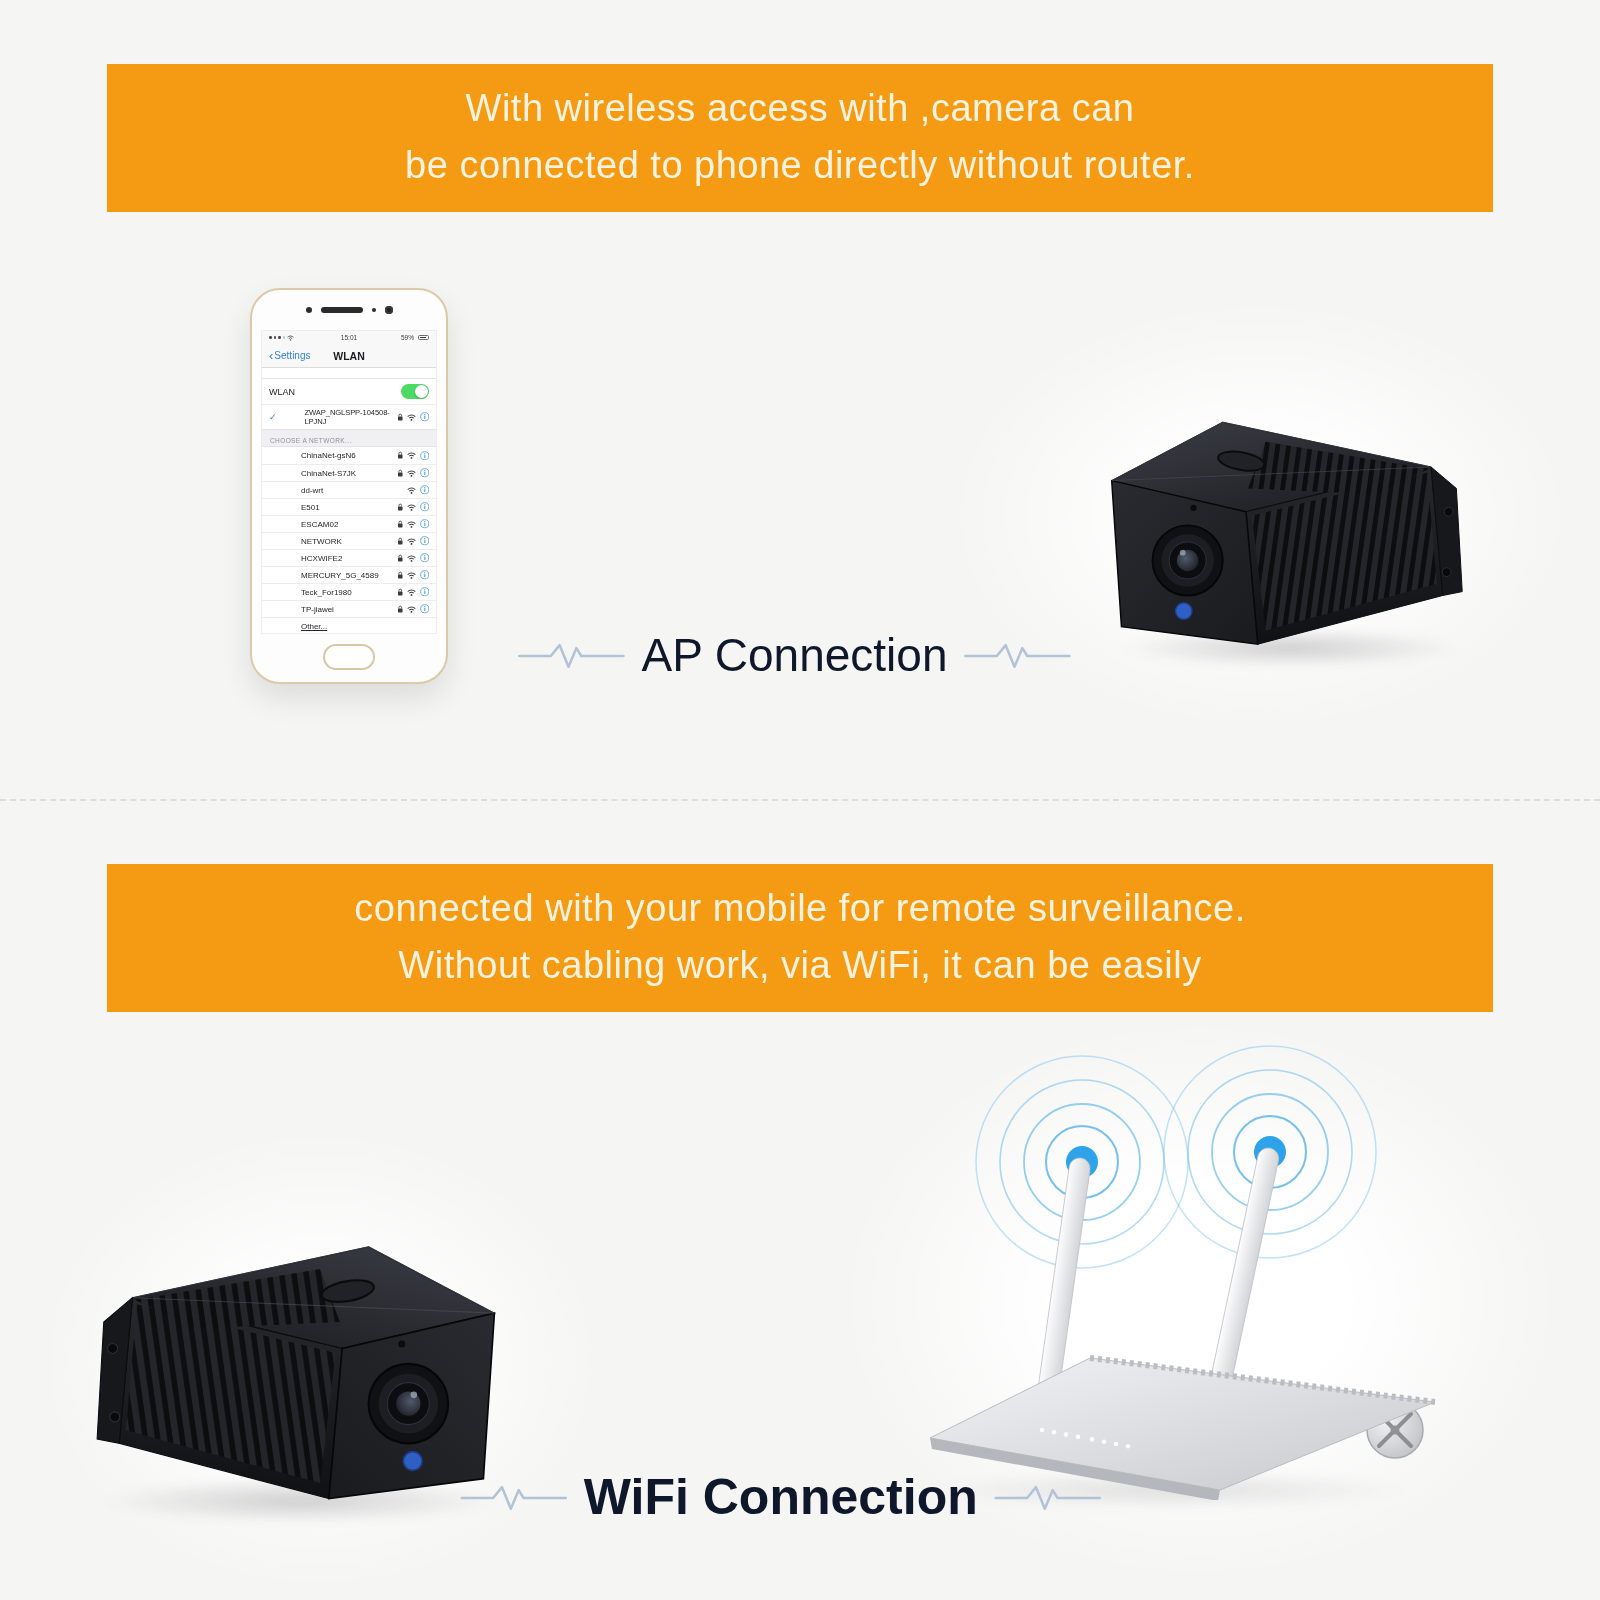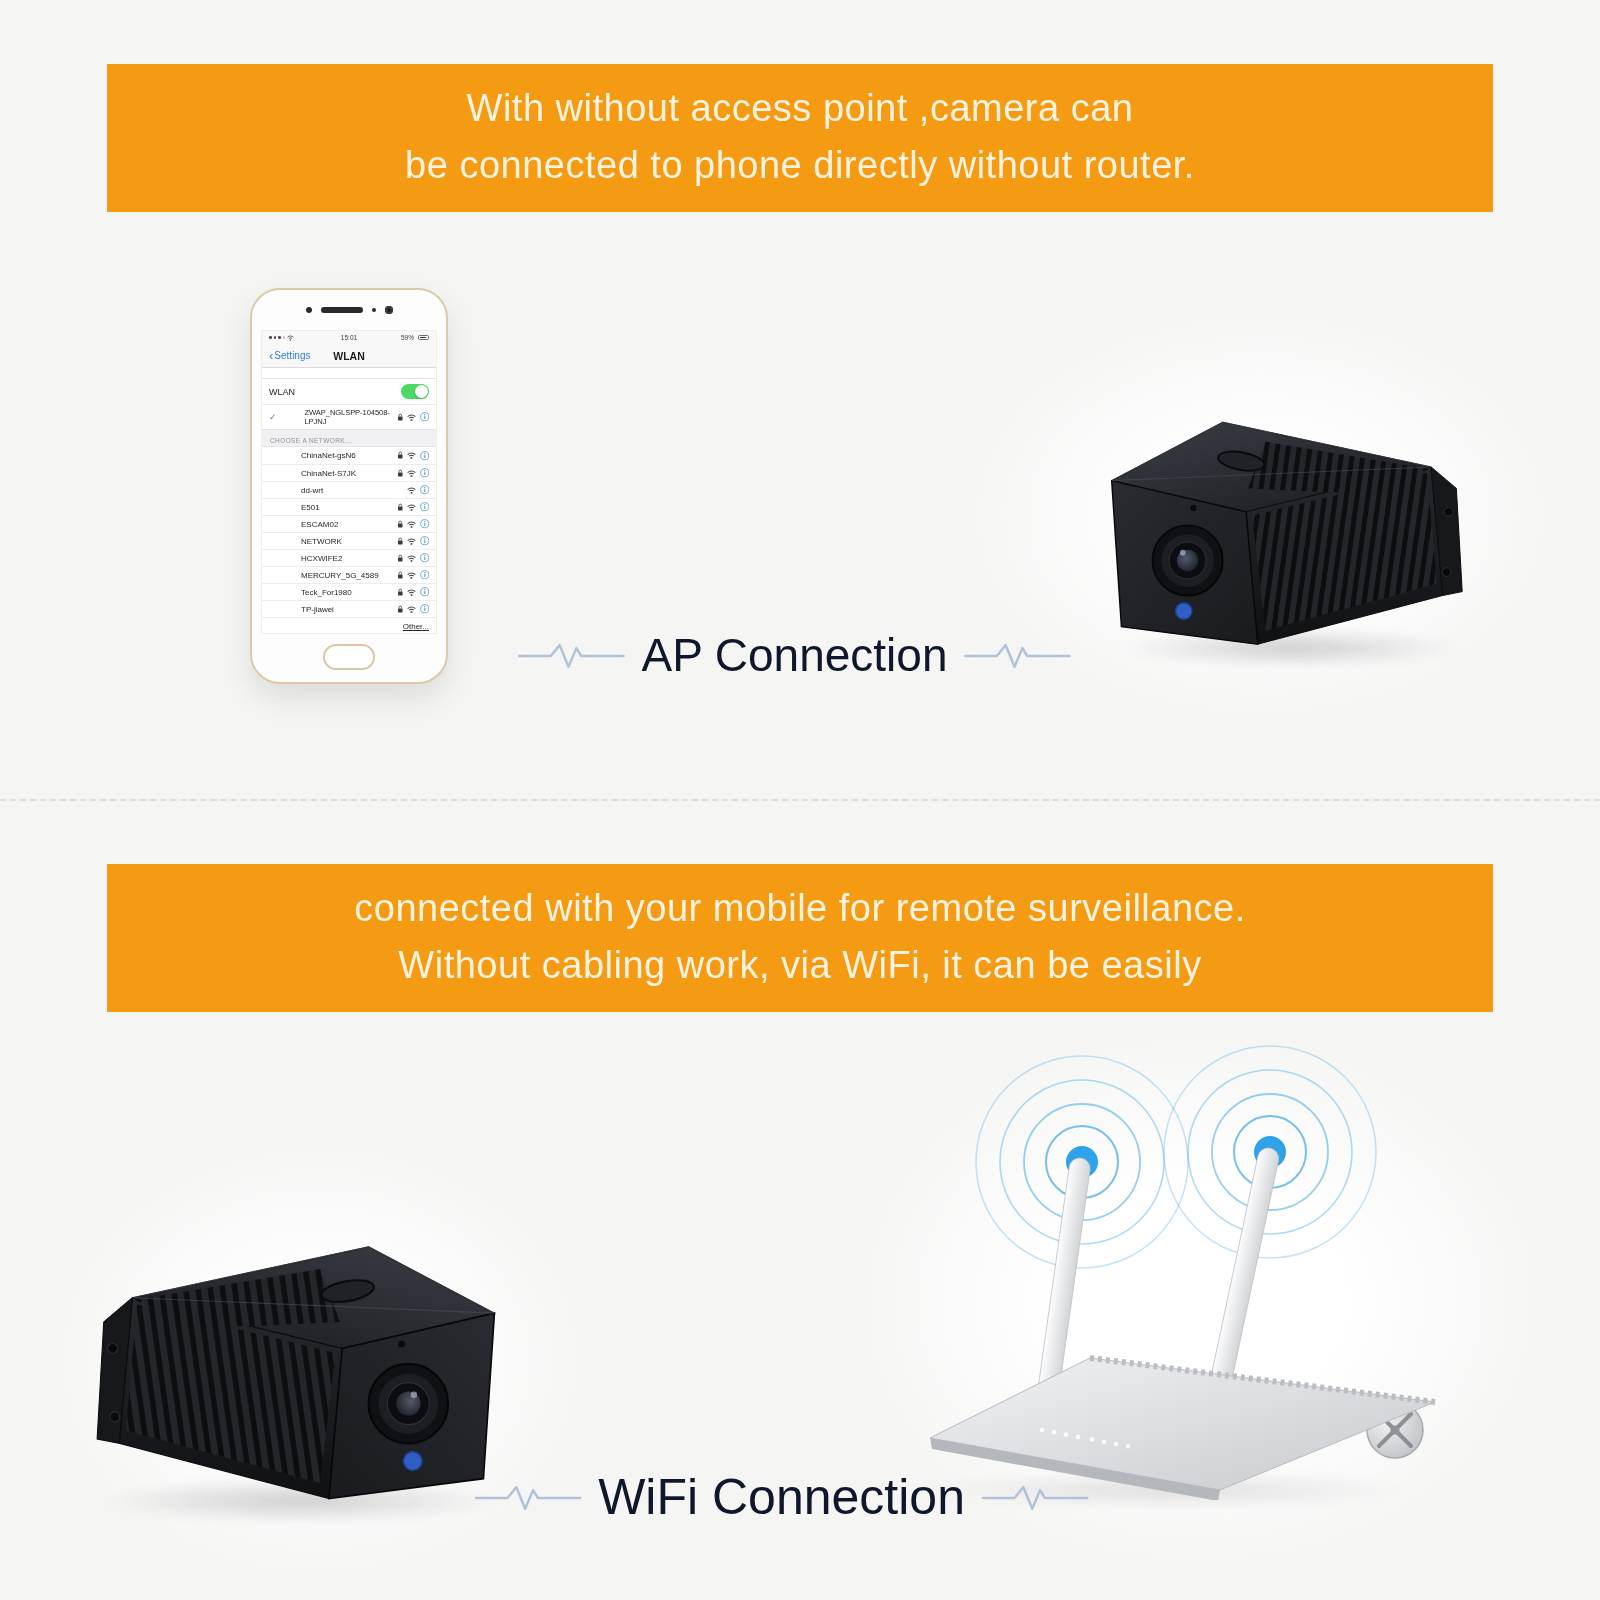--- a/index.html
+++ b/index.html
@@ -28,21 +28,21 @@
   }
 
   
   .conn-label {
     position:absolute; display:flex; align-items:center; gap:16px;
     white-space:nowrap;
   }
   .conn-label .txt { color:#0f172a; }
   #ap-label   { top:628px;  left:50%; transform:translateX(-51%); }
   #ap-label .txt { font-size:46px; }
-  #wifi-label { top:1468px; left:50%; transform:translateX(-53%); }
+  #wifi-label { top:1468px; left:50%; transform:translateX(-53%);font-weight:bold; }
   #wifi-label .txt { font-size:50px; }
   .ekg { width:108px; height:36px; }
   .ekg path { stroke:#B2C3D7; stroke-width:2.6; fill:none;
               stroke-linecap:round; stroke-linejoin:round; }
 
   
   .phone {
     position:absolute; left:250px; top:288px; width:198px; height:396px;
     background:#fdfdfd; border:2px solid #dcc9a6; border-radius:30px;
     box-shadow:0 14px 30px rgba(0,0,0,.10);
@@ -100,21 +100,21 @@
   .row-conn .net-name { font-size:7.6px; letter-spacing:-.1px; }
   .row-icons { margin-left:auto; display:flex; align-items:center; gap:3.5px; }
   .ri { display:block; }
   .ri.lock { width:6.5px; height:8.5px; color:#3c3c40; }
   .ri.wifi { width:9px;  height:7px;   color:#3c3c40; }
   .ri.info { width:9.5px; height:9.5px; color:#5a9fd6; }
   .choose-hdr {
     height:16px; display:flex; align-items:flex-end; padding:0 0 2px 8px;
     font-size:6.5px; color:#90909a; letter-spacing:.4px;
   }
-  .net-list .row { height:17px; padding-left:13px;justify-content:flex-end; }
+  .net-list .row { height:17px; padding-left:13px; }
   .row-other { height:16px; padding-left:8px; }
   .row-other .net-name { color:#26262a;text-decoration:underline; }
   .phone-bottom {
     position:absolute; bottom:0; left:0; right:0; height:50px;
     display:flex; align-items:center; justify-content:center;
   }
   .home-btn { width:52px; height:26px; border:2px solid #d9c7a4; border-radius:14px;
               background:#fff; }
 
   
@@ -211,21 +211,21 @@
 <div class="page">
 
   <div class="white-patch" style="left:950px; top:300px; width:620px; height:430px;
        background:radial-gradient(closest-side,#ffffff 30%,rgba(255,255,255,0));"></div>
   <div class="white-patch" style="left:40px; top:1130px; width:560px; height:460px;
        background:radial-gradient(closest-side,#ffffff 30%,rgba(255,255,255,0));"></div>
   <div class="white-patch" style="left:840px; top:1020px; width:720px; height:560px;
        background:radial-gradient(closest-side,#ffffff 40%,rgba(255,255,255,0));"></div>
 
   <div class="banner" id="banner-ap">
-    <div class="bline">With without access point ,camera can</div>
+    <div class="bline">With wireless access with ,camera can</div>
     <div class="bline">be connected to phone directly  without router.</div>
   </div>
 
   <div class="phone">
     <div class="phone-top">
       <span class="dot d1"></span>
       <span class="speaker"></span>
       <span class="dot d2"></span>
       <span class="dot d3"></span>
     </div>

